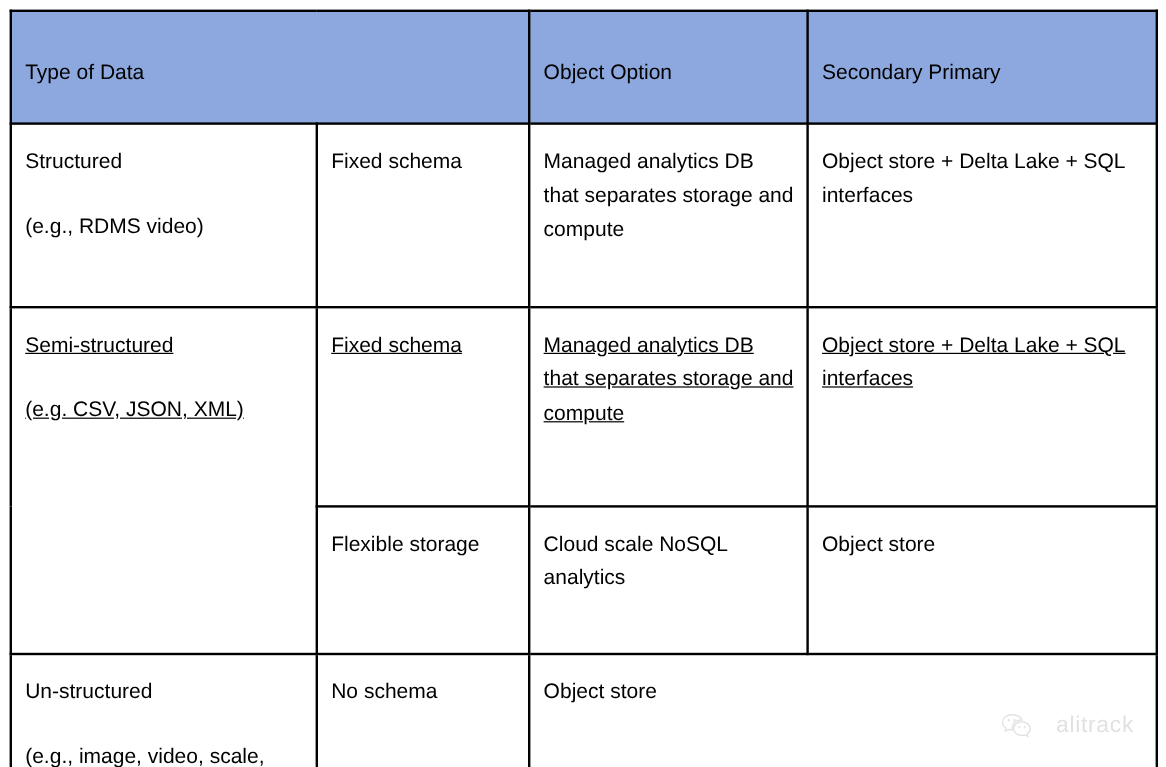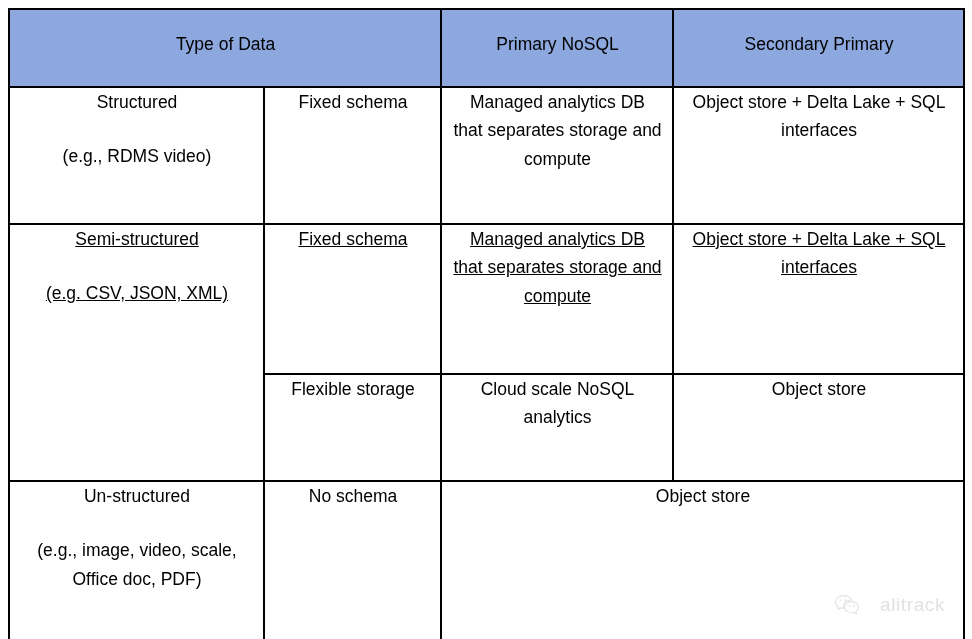--- a/index.html
+++ b/index.html
@@ -26,23 +26,23 @@
   table.data-table {
     width: 955px;
     height: 624px;
     border-collapse: collapse;
     table-layout: fixed;
   }
 
   table.data-table td,
   table.data-table th {
     border: 2px solid #000000;
-    padding: 0 10px 8px 11px;
+    padding: 16px 10px 8px 11px;
     vertical-align: top;
-    text-align: center;
+    text-align: left;
     font-weight: normal;
     font-size: 17.5px;
     line-height: 1.62;
     color: #000000;
   }
 
   
   tr.header-row th {
     background: #8CA8DE;
     height: 68px;
@@ -100,21 +100,21 @@
     <colgroup>
       <col class="c1">
         <col class="c2">
         <col class="c3">
         <col class="c4">
     </colgroup>
 
     <thead>
       <tr class="header-row">
         <th class="header-type" colspan="2">Type of Data</th>
-        <th>Primary NoSQL</th>
+        <th>Object Option</th>
         <th>Secondary Primary</th>
       </tr>
     </thead>
 
     <tbody>
 
       <tr class="row-structured">
         <td>
           <p class="para">Structured</p>
           <p class="para">(e.g., RDMS video)</p>

